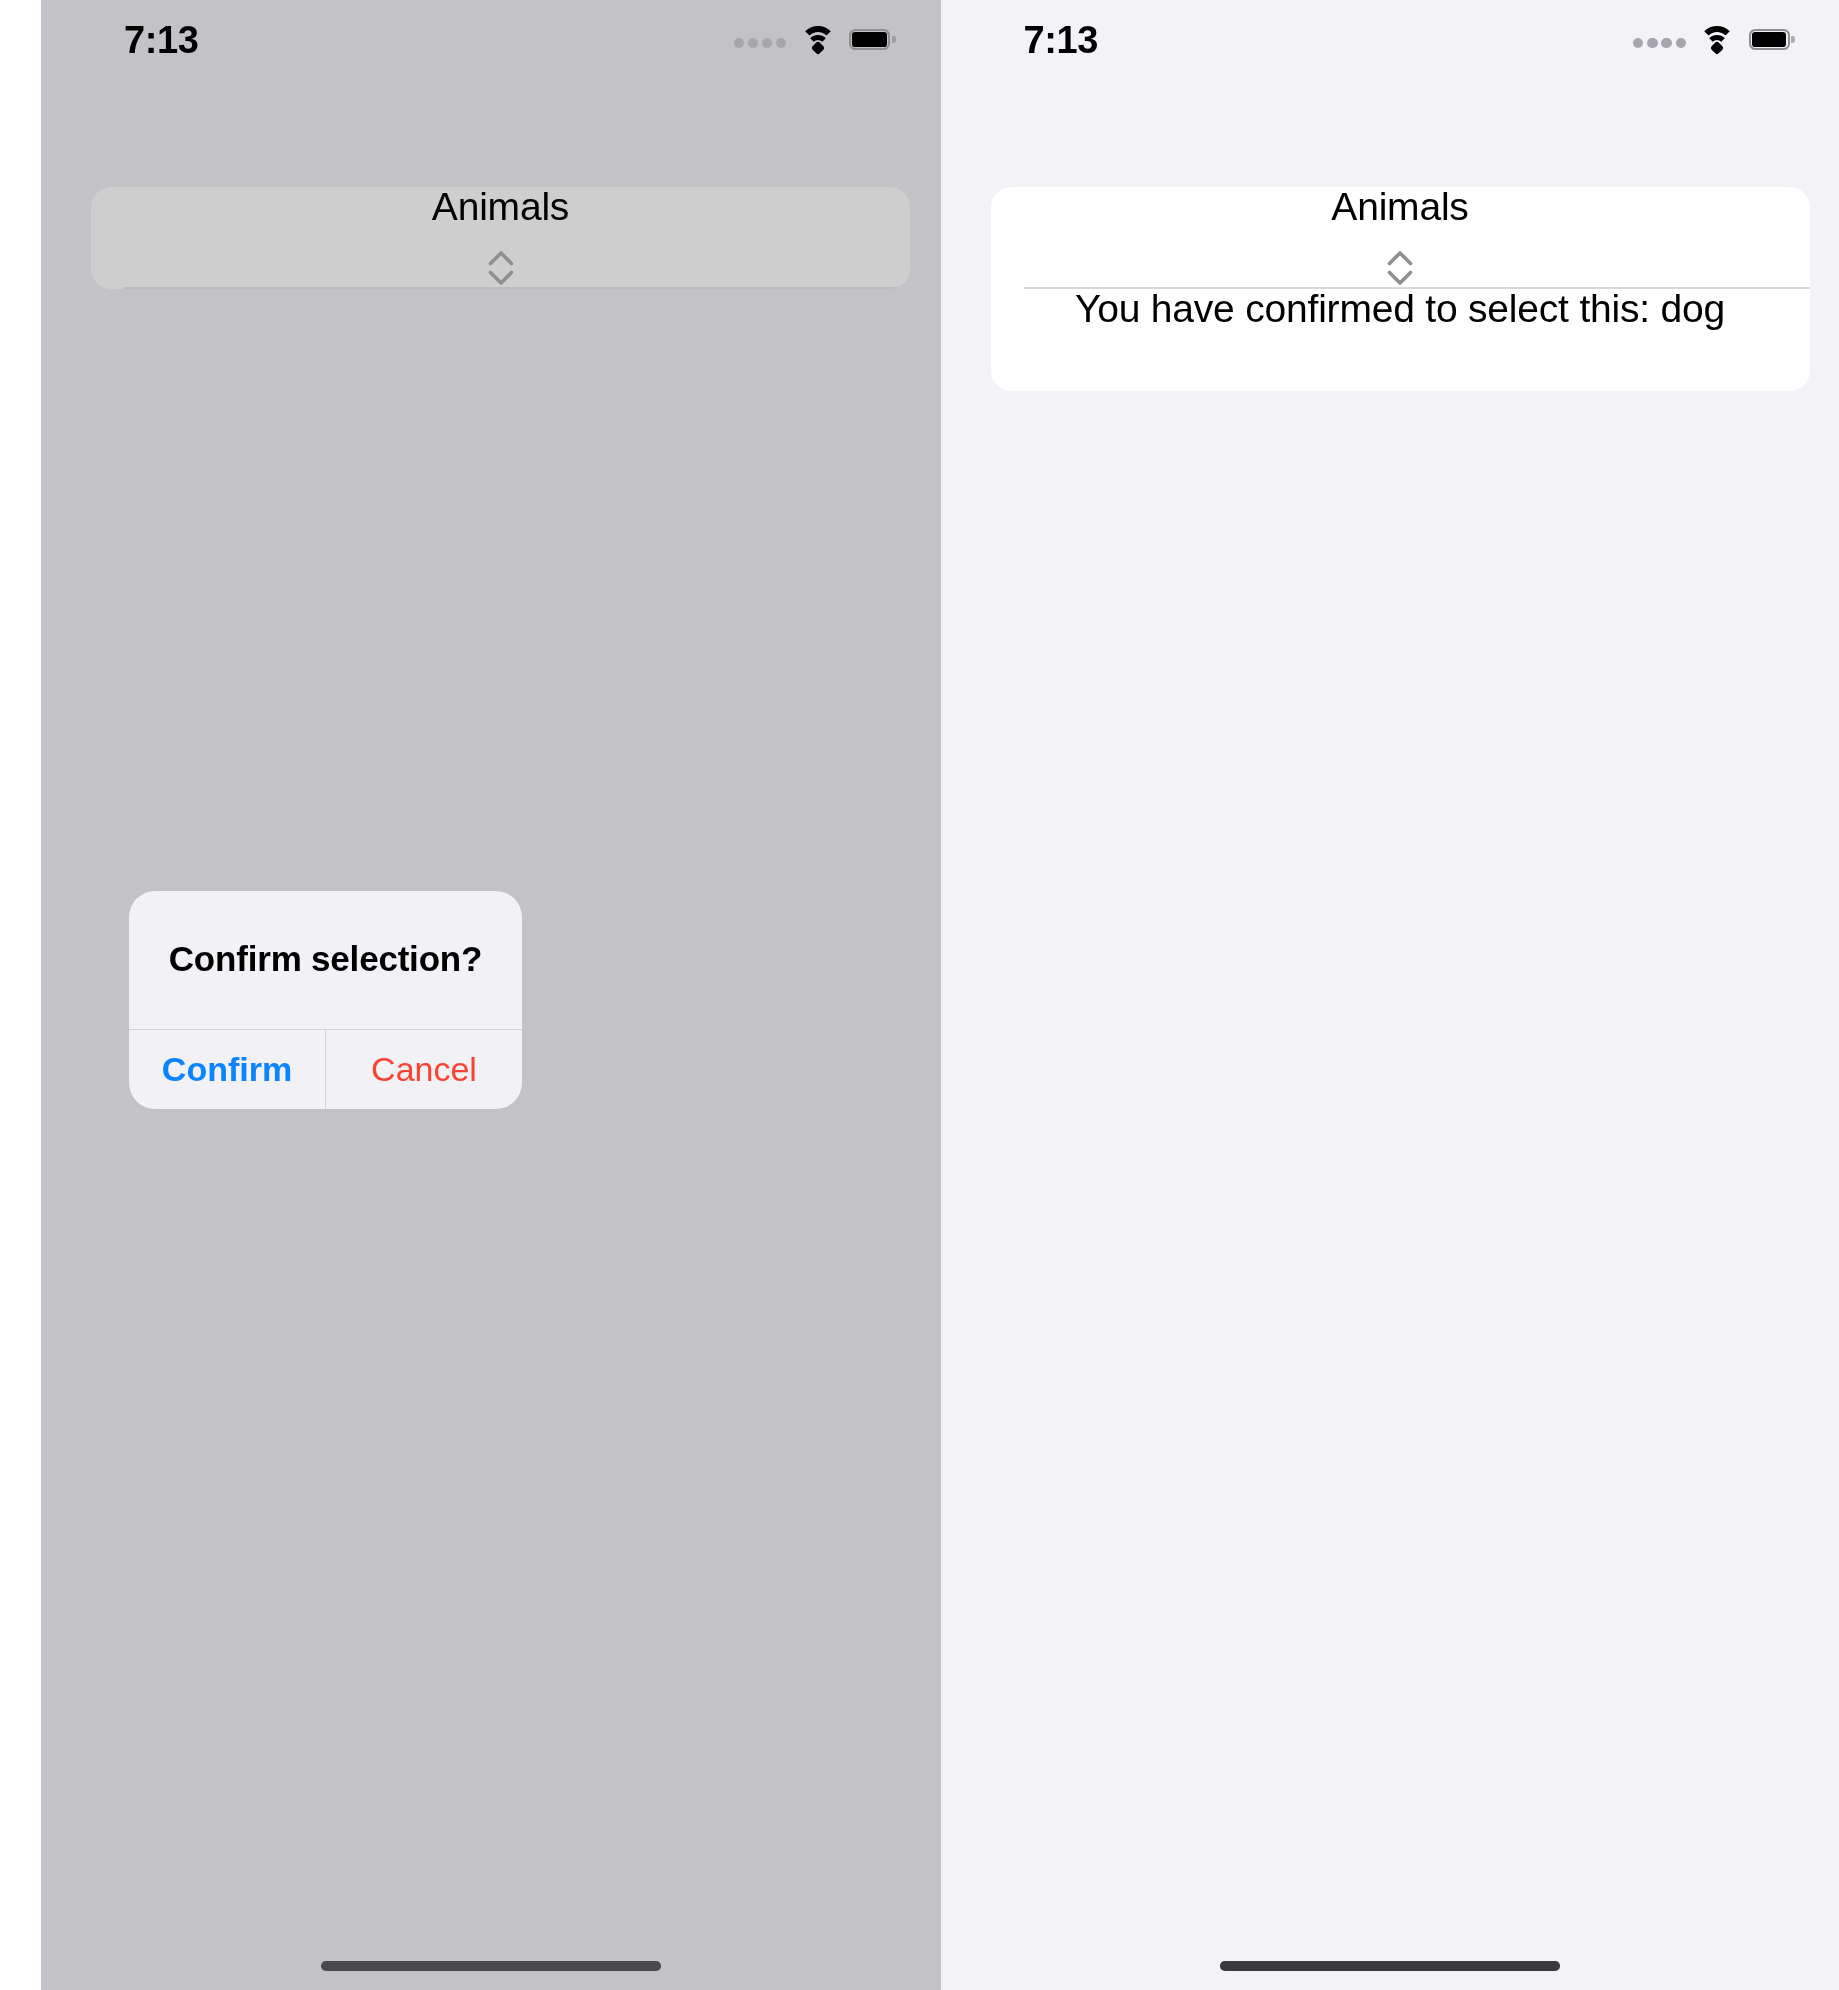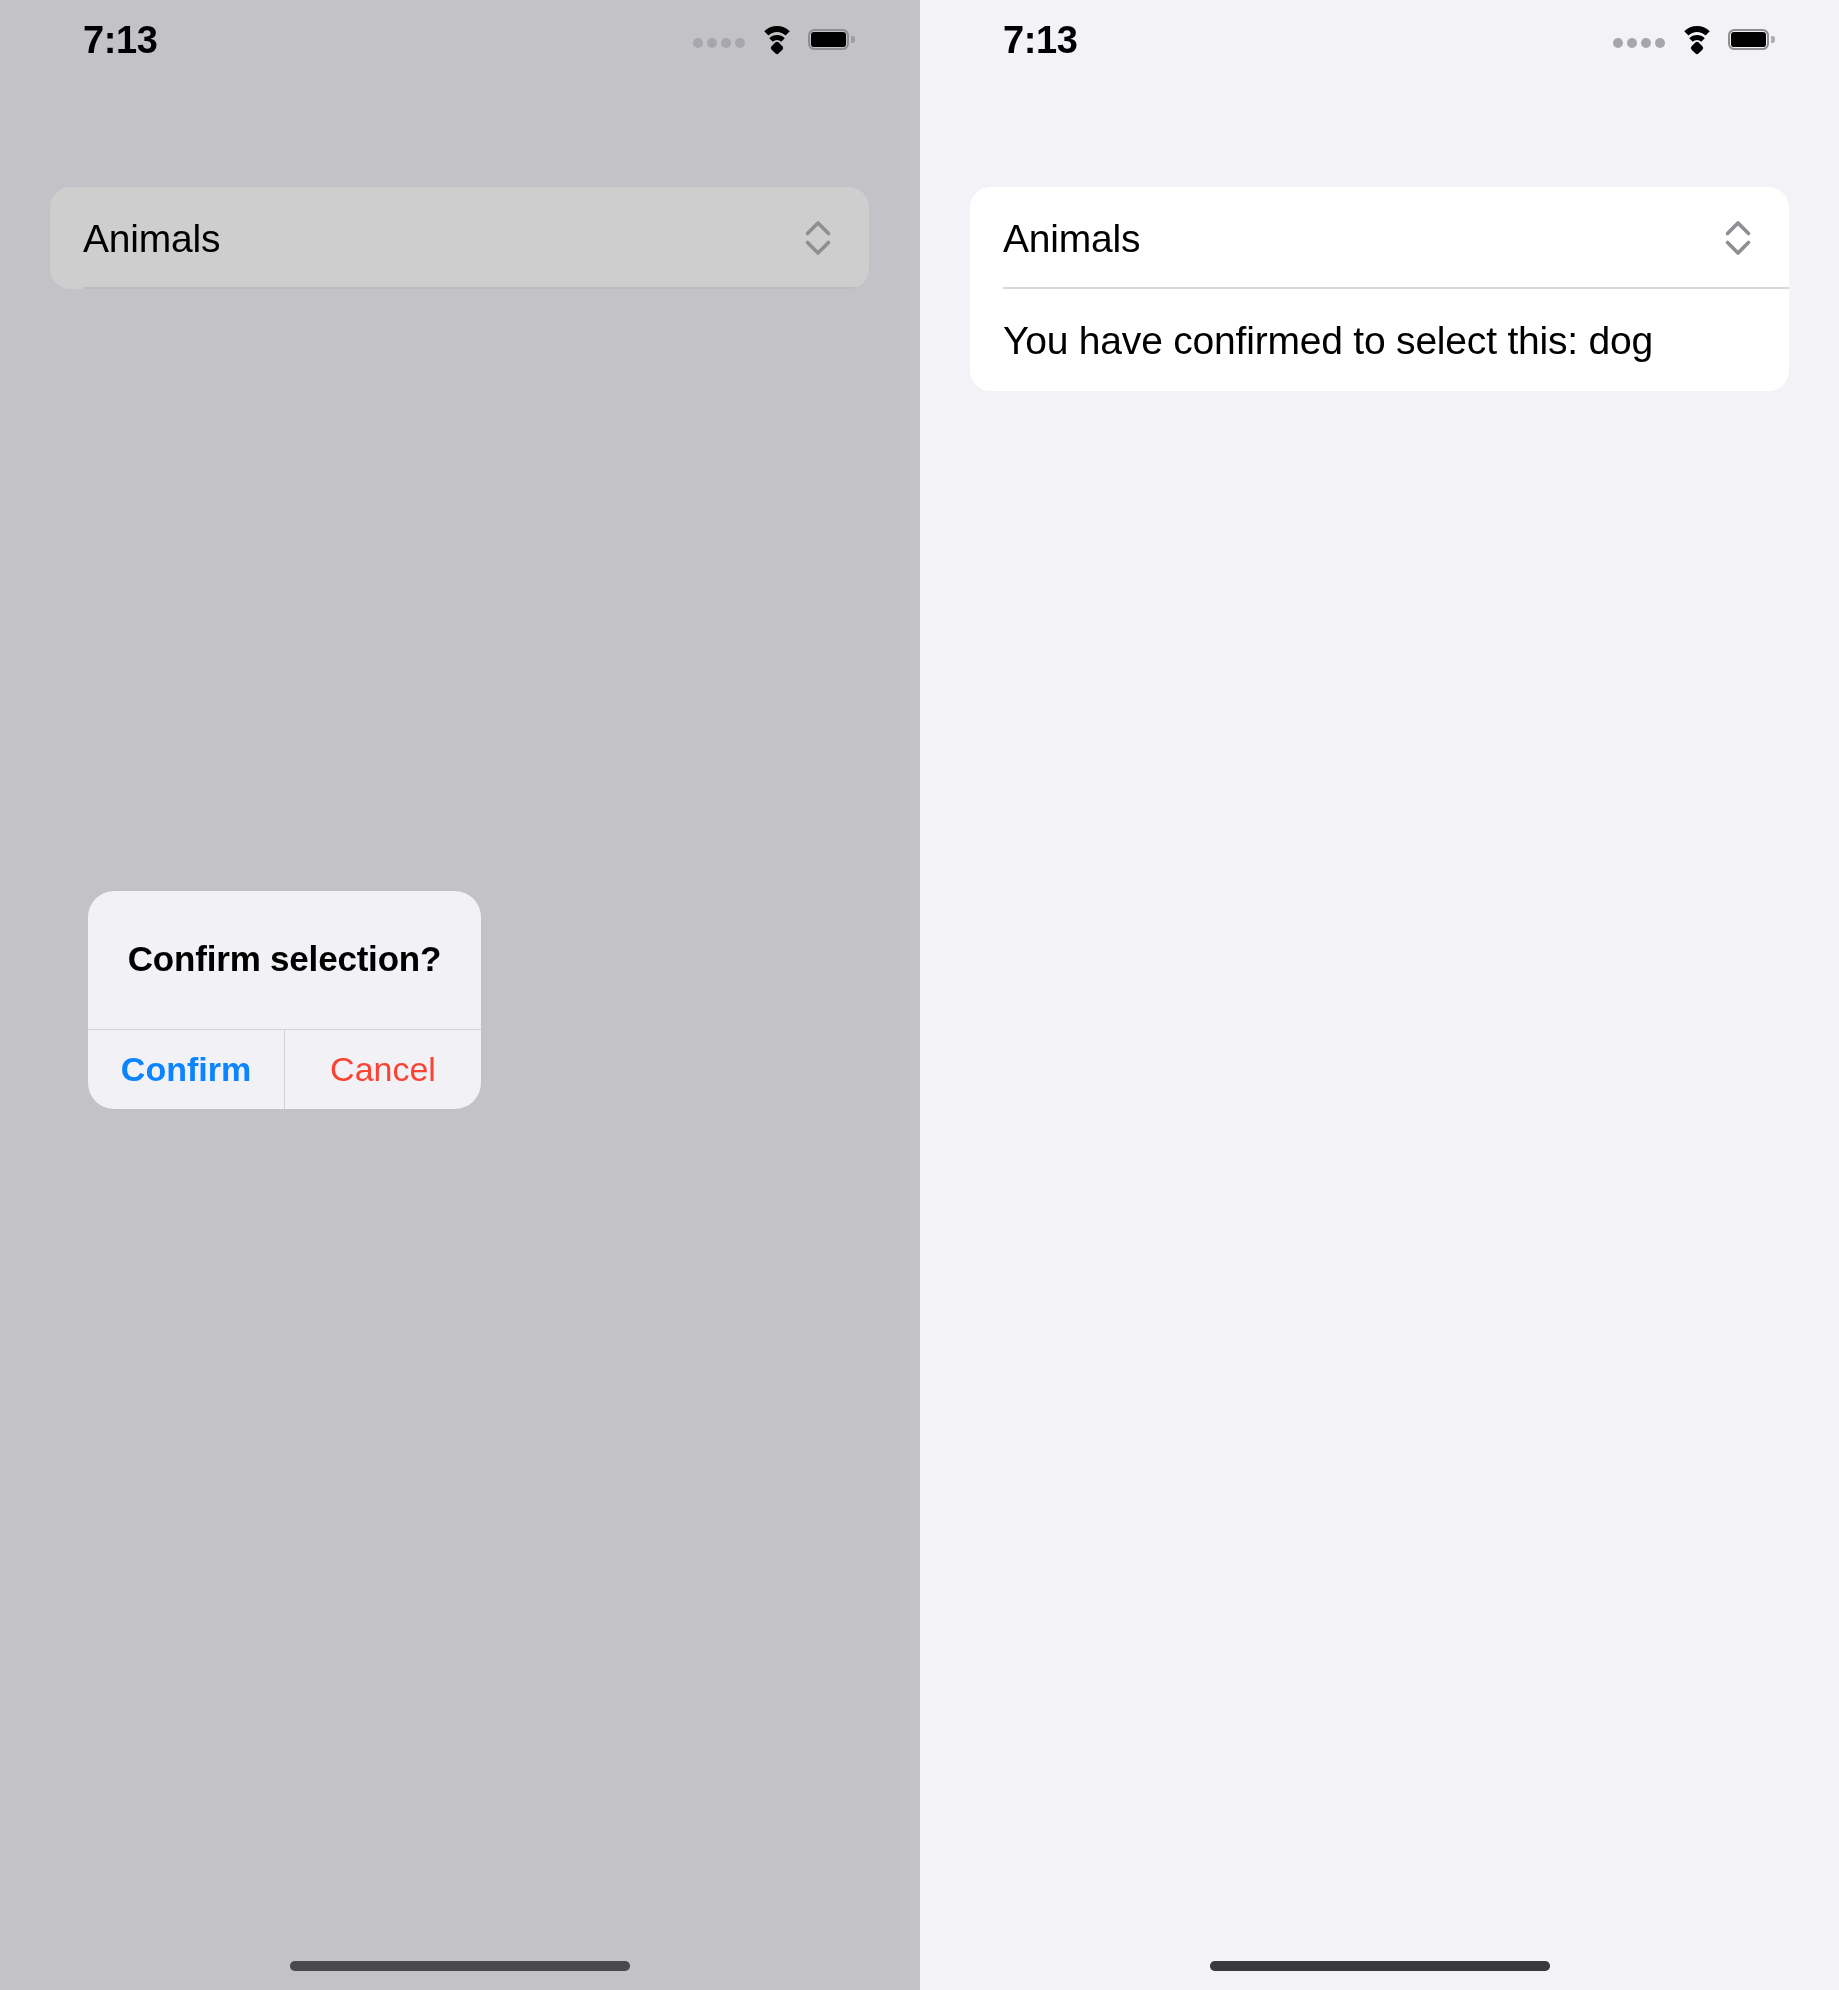--- a/index.html
+++ b/index.html
@@ -2,21 +2,21 @@
 <html style="font-size:12.6px"><head>
 <meta charset="utf-8">
 <style>
   * { margin:0; padding:0; box-sizing:border-box; }
   html, body {
     width:1840px; height:1991px;
     font-family:"Liberation Sans", sans-serif;
     background:#ffffff;
     overflow:hidden;
   }
-  .screens { display:flex; width:1840px; height:1928px; }
+  .screens { display:flex; width:1840px; height:1928px;padding-left:41px; }
 
   .phone { position:relative; width:920px; height:1991px; overflow:hidden; }
   .phone.dimmed { background:#c3c3c7; }
   .phone.normal { background:#f2f2f7; }
 
   
   .statusbar {
     position:absolute; top:0; left:0; width:920px; height:79px;
     display:flex; align-items:center; justify-content:space-between;
     padding:0 71px 0 83px;
@@ -52,21 +52,21 @@
   
   .card {
     position:absolute; left:50px; top:187px; width:819px;
     border-radius:20.4px; overflow:hidden;
   }
   .phone.dimmed .card { background:#cececf; }
   .phone.normal .card { background:#ffffff; }
 
   .row {
     position:relative; height:102px;
-    display:flex; align-items:center; padding:0 33px;
+    display:flex; align-items:center; padding:0 33px;flex-direction:column;
   }
   .row-label {
     font-size:39px; color:#000; line-height:1; letter-spacing:-0.2px;
   }
   .row-picker { justify-content:space-between; }
   .row-divider {
     position:absolute; left:33px; right:0; bottom:0; height:1.6px;
   }
   .phone.dimmed .row-divider { background:#bcbcc0; }
   .phone.normal .row-divider { background:#d7d7dc; }

